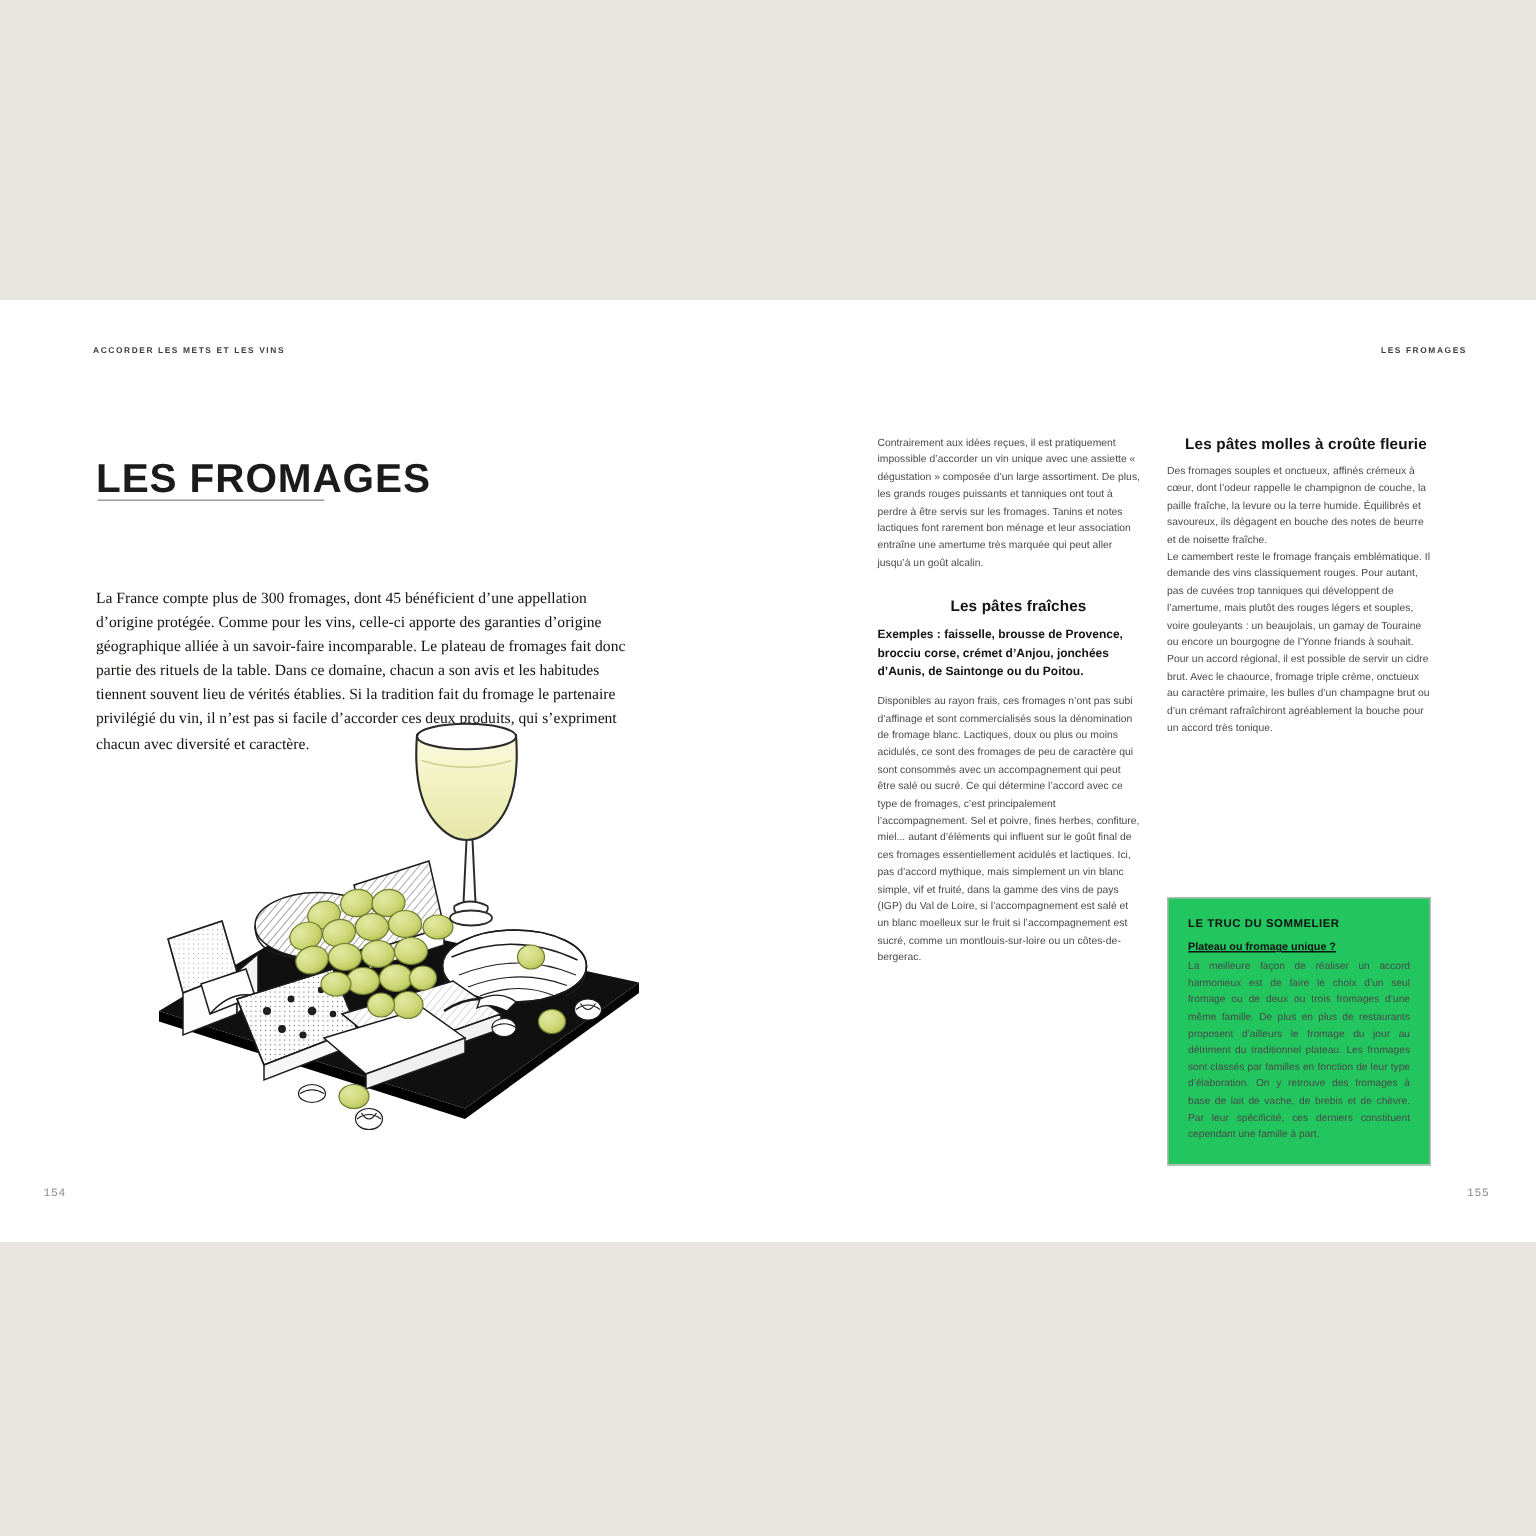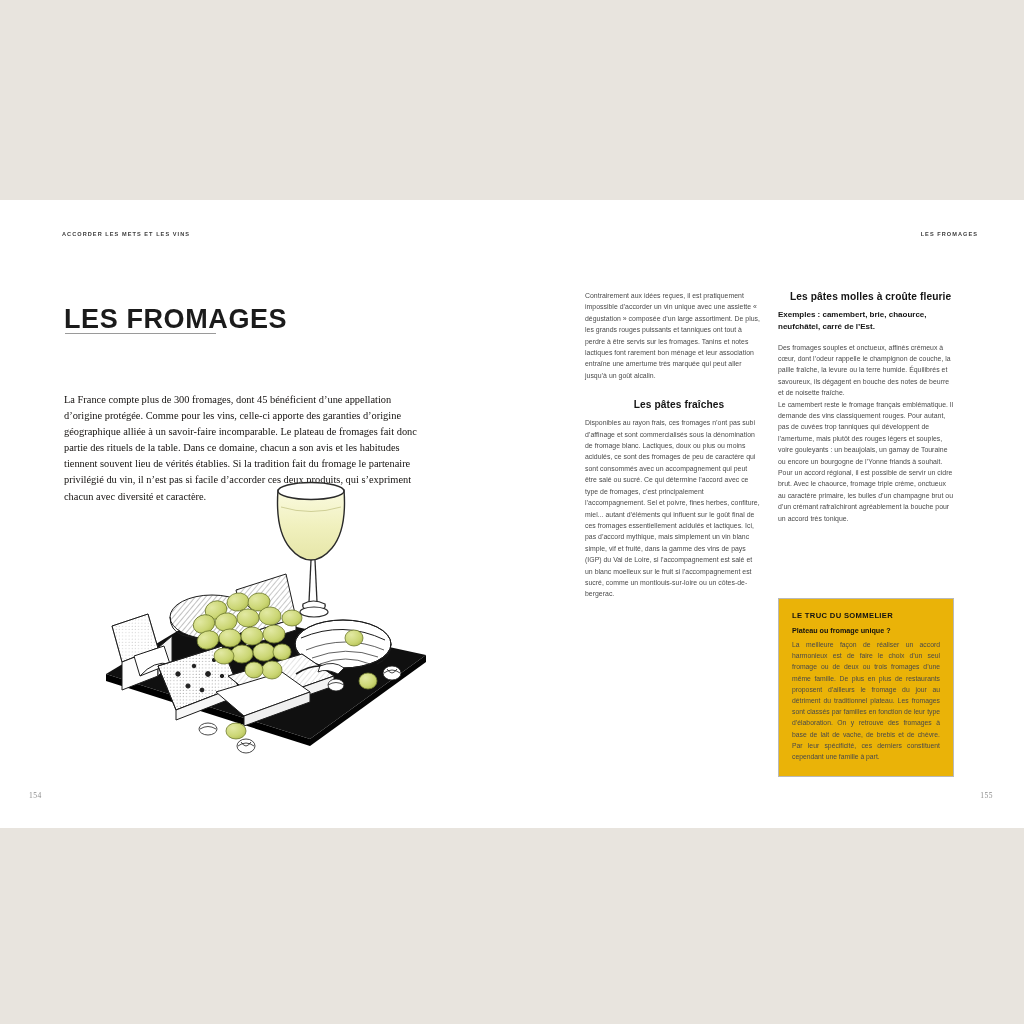--- a/index.html
+++ b/index.html
@@ -29,21 +29,21 @@
     color:#3b3b3b;
     text-transform:uppercase;
     white-space:nowrap;
   }
   .rh-left { left:62px;  top:31px; }
   .rh-right{ right:46px; top:31px; text-align:right; }
 
   .folio{
     position:absolute;
     bottom:28px;
-    font-family:Liberation Serif, serif;
+    font-family:Liberation Mono, monospace;
     font-size:7.5px;
     letter-spacing:.5px;
     color:#8b8b8b;
   }
   .folio-left { left:29px; }
   .folio-right{ right:31px; }
 
   
   .chapter-title{
     position:absolute;
@@ -119,36 +119,37 @@
   .gap-top{ margin-top:17px;text-align:center; }
 
   
   .tip-box{
     position:absolute;
     left:266px; top:398px;
     width:176px;
     box-sizing:border-box;
     border:1px solid #b9b9b9;
     padding:12px 13px 14px 13px;
-    background:#eab308;
+    background:#22c55e;
   }
   .tip-title{
     font-family:"Liberation Sans", sans-serif;
     font-size:7.6px;
     font-weight:700;
     letter-spacing:.35px;
     color:#111;
     margin:0 0 6px 0;
   }
   .tip-sub{
     font-family:"Liberation Sans", sans-serif;
     font-size:7.2px;
     font-weight:700;
     color:#111;
     margin:0 0 4px 0;
+    text-decoration:underline;
   }
   .tip-body{
     font-family:"Liberation Sans", sans-serif;
     font-size:6.8px;
     line-height:11.2px;
     color:#4a4a4a;
     margin:0;
     text-align:justify;
   }
 </style>
@@ -308,28 +309,28 @@
 
   <div class="page page-right">
 
     <div class="running-head rh-right">LES FROMAGES</div>
 
     <div class="col col-mid">
       <p class="body-txt">Contrairement aux idées reçues, il est pratiquement impossible d’accorder un vin unique avec une assiette « dégustation » composée d’un large assortiment. De plus, les grands rouges puissants et tanniques ont tout à perdre à être servis sur les fromages. Tanins et notes lactiques font rarement bon ménage et leur association entraîne une amertume très marquée qui peut aller jusqu’à un goût alcalin.</p>
 
       <h2 class="sub-head gap-top">Les pâtes fraîches</h2>
 
+      <p class="examples">Exemples : faisselle, brousse de Provence, brocciu corse, crémet d’Anjou, jonchées d’Aunis, de Saintonge ou du Poitou.</p>
 
       <p class="body-txt">Disponibles au rayon frais, ces fromages n’ont pas subi d’affinage et sont commercialisés sous la dénomination de fromage blanc. Lactiques, doux ou plus ou moins acidulés, ce sont des fromages de peu de caractère qui sont consommés avec un accompagnement qui peut être salé ou sucré. Ce qui détermine l’accord avec ce type de fromages, c’est principalement l’accompagnement. Sel et poivre, fines herbes, confiture, miel... autant d’éléments qui influent sur le goût final de ces fromages essentiellement acidulés et lactiques. Ici, pas d’accord mythique, mais simplement un vin blanc simple, vif et fruité, dans la gamme des vins de pays (IGP) du Val de Loire, si l’accompagnement est salé et un blanc moelleux sur le fruit si l’accompagnement est sucré, comme un montlouis-sur-loire ou un côtes-de-bergerac.</p>
     </div>
 
     <div class="col col-right">
       <h2 class="sub-head">Les pâtes molles à croûte fleurie</h2>
 
-      <p class="examples">Exemples : camembert, brie, chaource, neufchâtel, carré de l’Est.</p>
 
       <p class="body-txt" style="margin-bottom:0;">Des fromages souples et onctueux, affinés crémeux à cœur, dont l’odeur rappelle le champignon de couche, la paille fraîche, la levure ou la terre humide. Équilibrés et savoureux, ils dégagent en bouche des notes de beurre et de noisette fraîche.</p>
 
       <p class="body-txt">Le camembert reste le fromage français emblématique. Il demande des vins classiquement rouges. Pour autant, pas de cuvées trop tanniques qui développent de l’amertume, mais plutôt des rouges légers et souples, voire gouleyants : un beaujolais, un gamay de Touraine ou encore un bourgogne de l’Yonne friands à souhait. Pour un accord régional, il est possible de servir un cidre brut. Avec le chaource, fromage triple crème, onctueux au caractère primaire, les bulles d’un champagne brut ou d’un crémant rafraîchiront agréablement la bouche pour un accord très tonique.</p>
     </div>
 
     <div class="tip-box">
       <div class="tip-title">LE TRUC DU SOMMELIER</div>
       <div class="tip-sub">Plateau ou fromage unique ?</div>
       <p class="tip-body">La meilleure façon de réaliser un accord harmonieux est de faire le choix d’un seul fromage ou de deux ou trois fromages d’une même famille. De plus en plus de restaurants proposent d’ailleurs le fromage du jour au détriment du traditionnel plateau. Les fromages sont classés par familles en fonction de leur type d’élaboration. On y retrouve des fromages à base de lait de vache, de brebis et de chèvre. Par leur spécificité, ces derniers constituent cependant une famille à part.</p>

